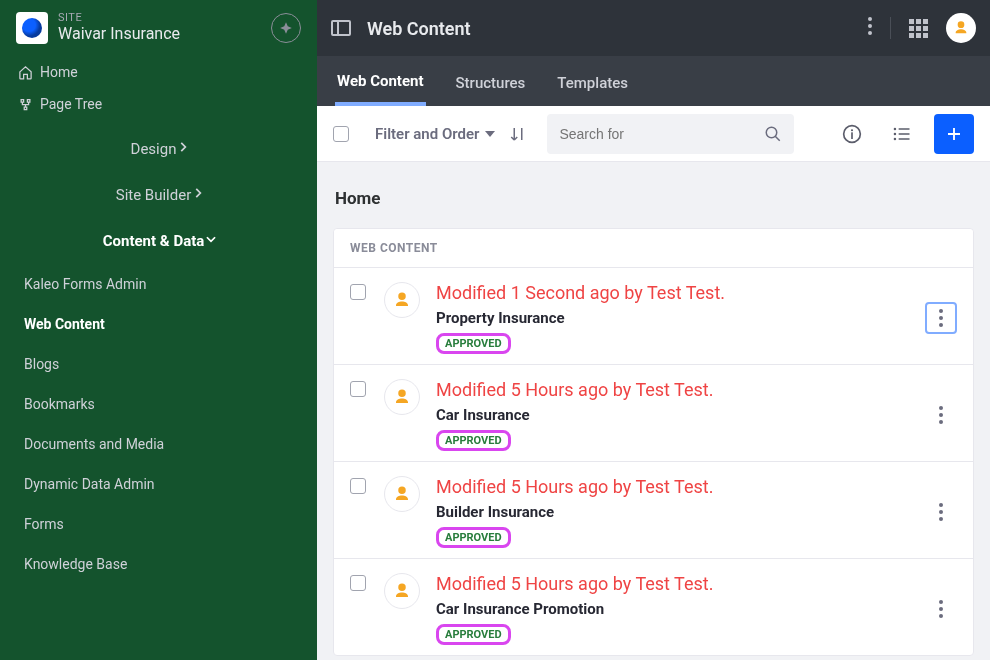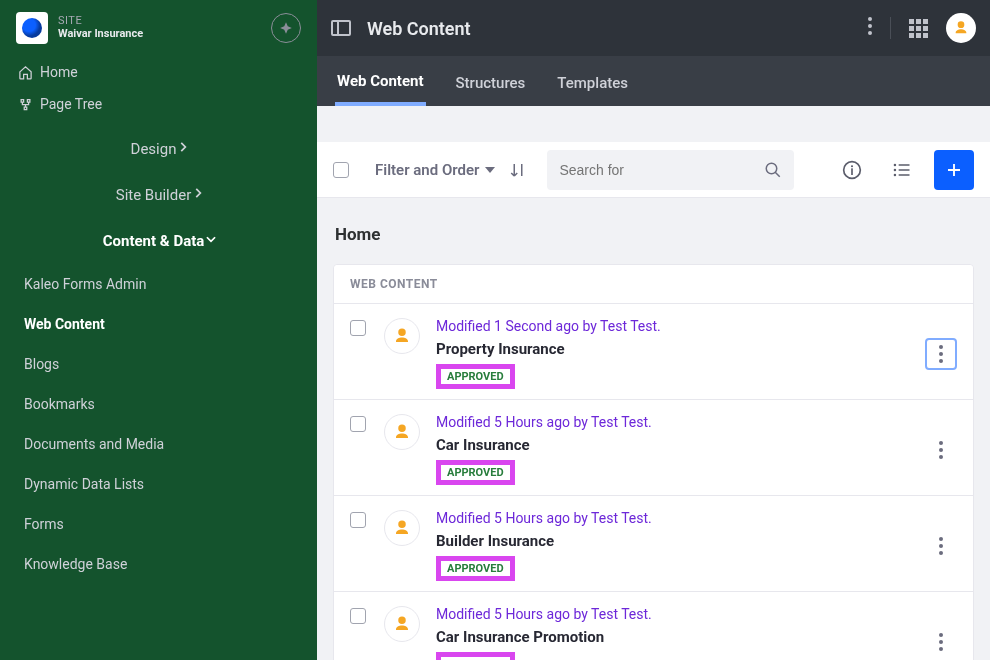--- a/index.html
+++ b/index.html
@@ -7,21 +7,21 @@
 
   .app { display:flex; width:990px; height:660px; }
 
   
   .sidebar { width:317px; background:#14532d; color:#c6c8ce; display:flex; flex-direction:column; height:100%; overflow-y:auto; }
   .site-header { height:56px; display:flex; align-items:center; padding:0 16px; }
   .site-logo { width:32px; height:32px; border-radius:4px; background:#fff; display:flex; align-items:center; justify-content:center; margin-right:10px; }
   .site-logo-inner { width:20px; height:20px; border-radius:50%; background:radial-gradient(circle at 35% 35%, #0b5fff 35%, #063a9e 60%); }
   .site-label-box { flex:1; display:flex; flex-direction:column; line-height:1.15; }
   .site-label-small { font-size:11px; color:#a6a9b3; letter-spacing:0.5px; }
-  .site-name { font-size:11px; font-weight:700; color:#e8eaed; }
+  .site-name { font-size:16px; font-weight:400; color:#e8eaed; }
   .compass-btn { width:30px; height:30px; border:1.5px solid #8b8e99; border-radius:50%; display:flex; align-items:center; justify-content:center; cursor:pointer; }
 
   .nav-item { display:flex; align-items:center; height:32px; padding:0 18px; font-size:14px; color:#cfd1d8; cursor:pointer; }
   .nav-item .icon-slot { width:22px; display:flex; align-items:center; }
   .section-item { display:flex; align-items:center; justify-content:center; height:46px; padding:0 18px 0 22px; font-size:15px; color:#cfd1d8; cursor:pointer; }
   .section-item.active { color:#ffffff; font-weight:700; }
 
   .subnav { display:flex; flex-direction:column; padding-left:24px; }
   .sub-item { height:40px; display:flex; align-items:center; font-size:14px; color:#cfd1d8; cursor:pointer; position:relative; }
   .sub-item.active { color:#fff; font-weight:700; }
@@ -36,42 +36,42 @@
   .topbar-actions { display:flex; align-items:center; gap:18px; }
   .divider-v { width:1px; height:22px; background:#4a4f57; }
   .grid-icon { display:grid; grid-template-columns:repeat(3,5px); grid-template-rows:repeat(3,5px); gap:2px; }
   .grid-icon span { background:#c0c3cb; }
   .avatar-top { width:30px; height:30px; border-radius:50%; background:#fff; display:flex; align-items:center; justify-content:center; }
 
   .tabbar { height:50px; background:#393e46; display:flex; align-items:flex-end; padding:0 18px; gap:28px; }
   .tab { padding:0 2px 14px 2px; font-size:15px; color:#cfd1d8; cursor:pointer; font-weight:500; }
   .tab.active { color:#fff; font-weight:700; border-bottom:4px solid #80acff; padding-bottom:12px; }
 
-  .toolbar { height:56px; background:#fff; border-bottom:1px solid #e7e7ed; display:flex; align-items:center; padding:0 16px; gap:14px;margin-top:36px; }
+  .toolbar { height:56px; background:#fff; border-bottom:1px solid #e7e7ed; display:flex; align-items:center; padding:0 16px; gap:14px; }
   .checkbox { width:16px; height:16px; border:1.5px solid #a1a4af; border-radius:3px; cursor:pointer; }
   .filter-label { display:flex; align-items:center; gap:6px; font-size:15px; color:#6b6c7e; cursor:pointer; font-weight:600; }
   .sort-btn { display:flex; align-items:center; gap:2px; color:#6b6c7e; cursor:pointer; }
   .search-box { flex:0 0 247px; height:40px; background:#f1f2f5; border-radius:4px; display:flex; align-items:center; padding:0 12px; color:#8a8c99; margin-left:6px; }
   .search-box input { flex:1; border:none; background:transparent; outline:none; font-size:14px; color:#5b5d6b; }
   .toolbar-icon-btn { width:36px; height:36px; display:flex; align-items:center; justify-content:center; color:#5b5d6b; cursor:pointer; }
   .add-btn { width:40px; height:40px; background:#0b5fff; border-radius:4px; display:flex; align-items:center; justify-content:center; color:#fff; cursor:pointer; }
   .spacer { flex:1; }
 
   .content-area { padding:24px 16px 12px 16px; flex:1; overflow:auto; }
   .breadcrumb { font-size:17px; font-weight:700; color:#2e3132; margin:2px 0 20px 2px; }
   .panel { border:1px solid #e7e7ed; border-radius:4px; background:#fff; }
   .panel-header { padding:12px 16px; font-size:12px; letter-spacing:0.5px; font-weight:700; color:#8a8c99; border-bottom:1px solid #e7e7ed; background:#fff; border-radius:4px 4px 0 0; }
   .row { display:flex; align-items:flex-start; padding:14px 16px 10px 16px; border-bottom:1px solid #e7e7ed; }
   .row:last-child { border-bottom:none; }
   .row-check { margin-top:2px; margin-right:18px; }
   .row-avatar { width:36px; height:36px; border-radius:50%; border:1px solid #e7e7ed; display:flex; align-items:center; justify-content:center; margin-right:16px; }
   .row-body { flex:1; display:flex; flex-direction:column; gap:6px; }
-  .row-meta { font-size:14px; color:#6d28d9; }
+  .row-meta { font-size:18px; color:#ef4444; }
   .row-title { font-size:15px; font-weight:700; color:#272833; }
-  .status-badge { display:inline-block; font-size:11px; font-weight:700; color:#287d3c; border:5px solid #d946ef; border-radius:0; padding:1px 6px; background:#fff; width:max-content; }
+  .status-badge { display:inline-block; font-size:11px; font-weight:700; color:#287d3c; border:3px solid #d946ef; border-radius:8px; padding:1px 6px; background:#fff; width:max-content; }
   .row-menu-btn { width:32px; height:32px; display:flex; align-items:center; justify-content:center; cursor:pointer; color:#6b6c7e; border-radius:4px; align-self:center; }
   .row-menu-btn.active { border:2px solid #80acff; }
 
   .main { position:relative; }
 </style>
 </head>
 <body>
 
 <div class="app">
 
@@ -137,21 +137,21 @@
       <div class="sub-item">
           <span>Blogs</span>
         </div>
       <div class="sub-item">
           <span>Bookmarks</span>
         </div>
       <div class="sub-item">
           <span>Documents and Media</span>
         </div>
       <div class="sub-item">
-          <span>Dynamic Data Lists</span>
+          <span>Dynamic Data Admin</span>
         </div>
       <div class="sub-item">
           <span>Forms</span>
         </div>
       <div class="sub-item">
           <span>Knowledge Base</span>
         </div>
     </div>
   </div>
 

